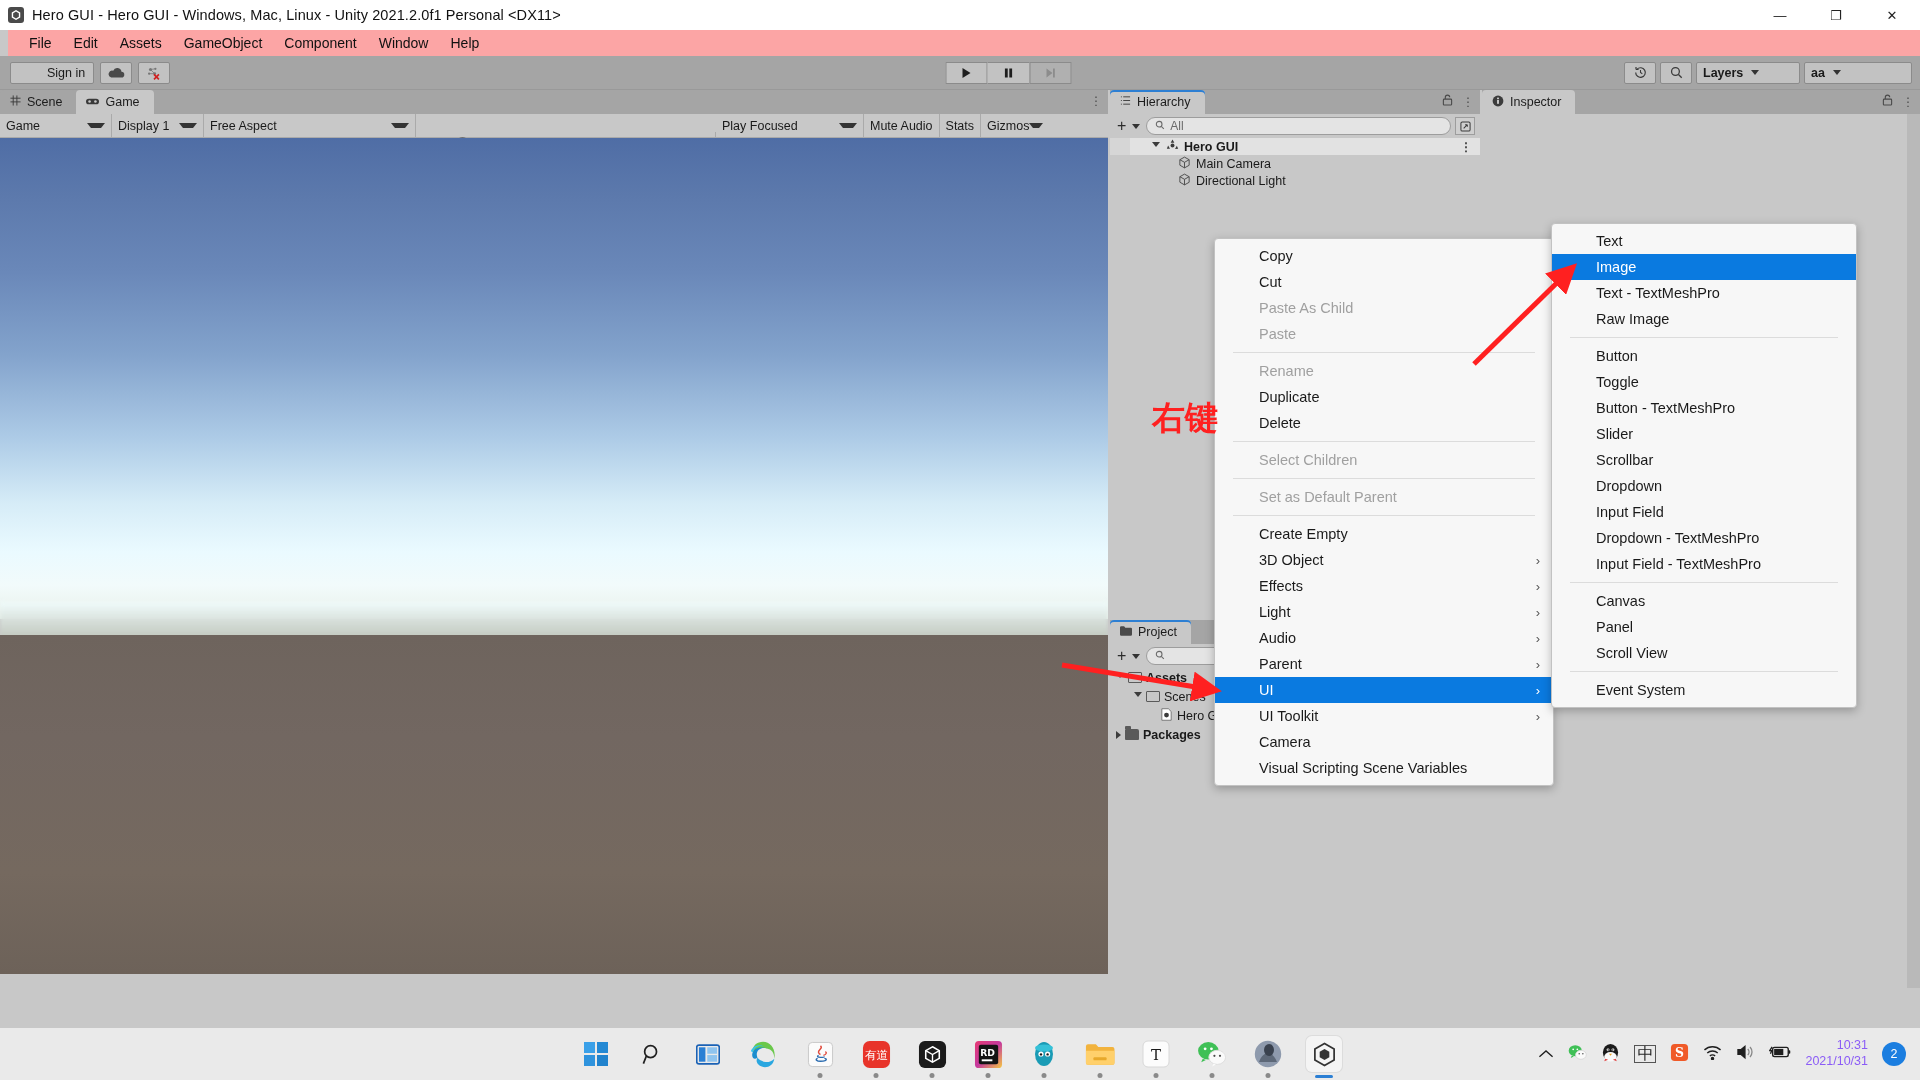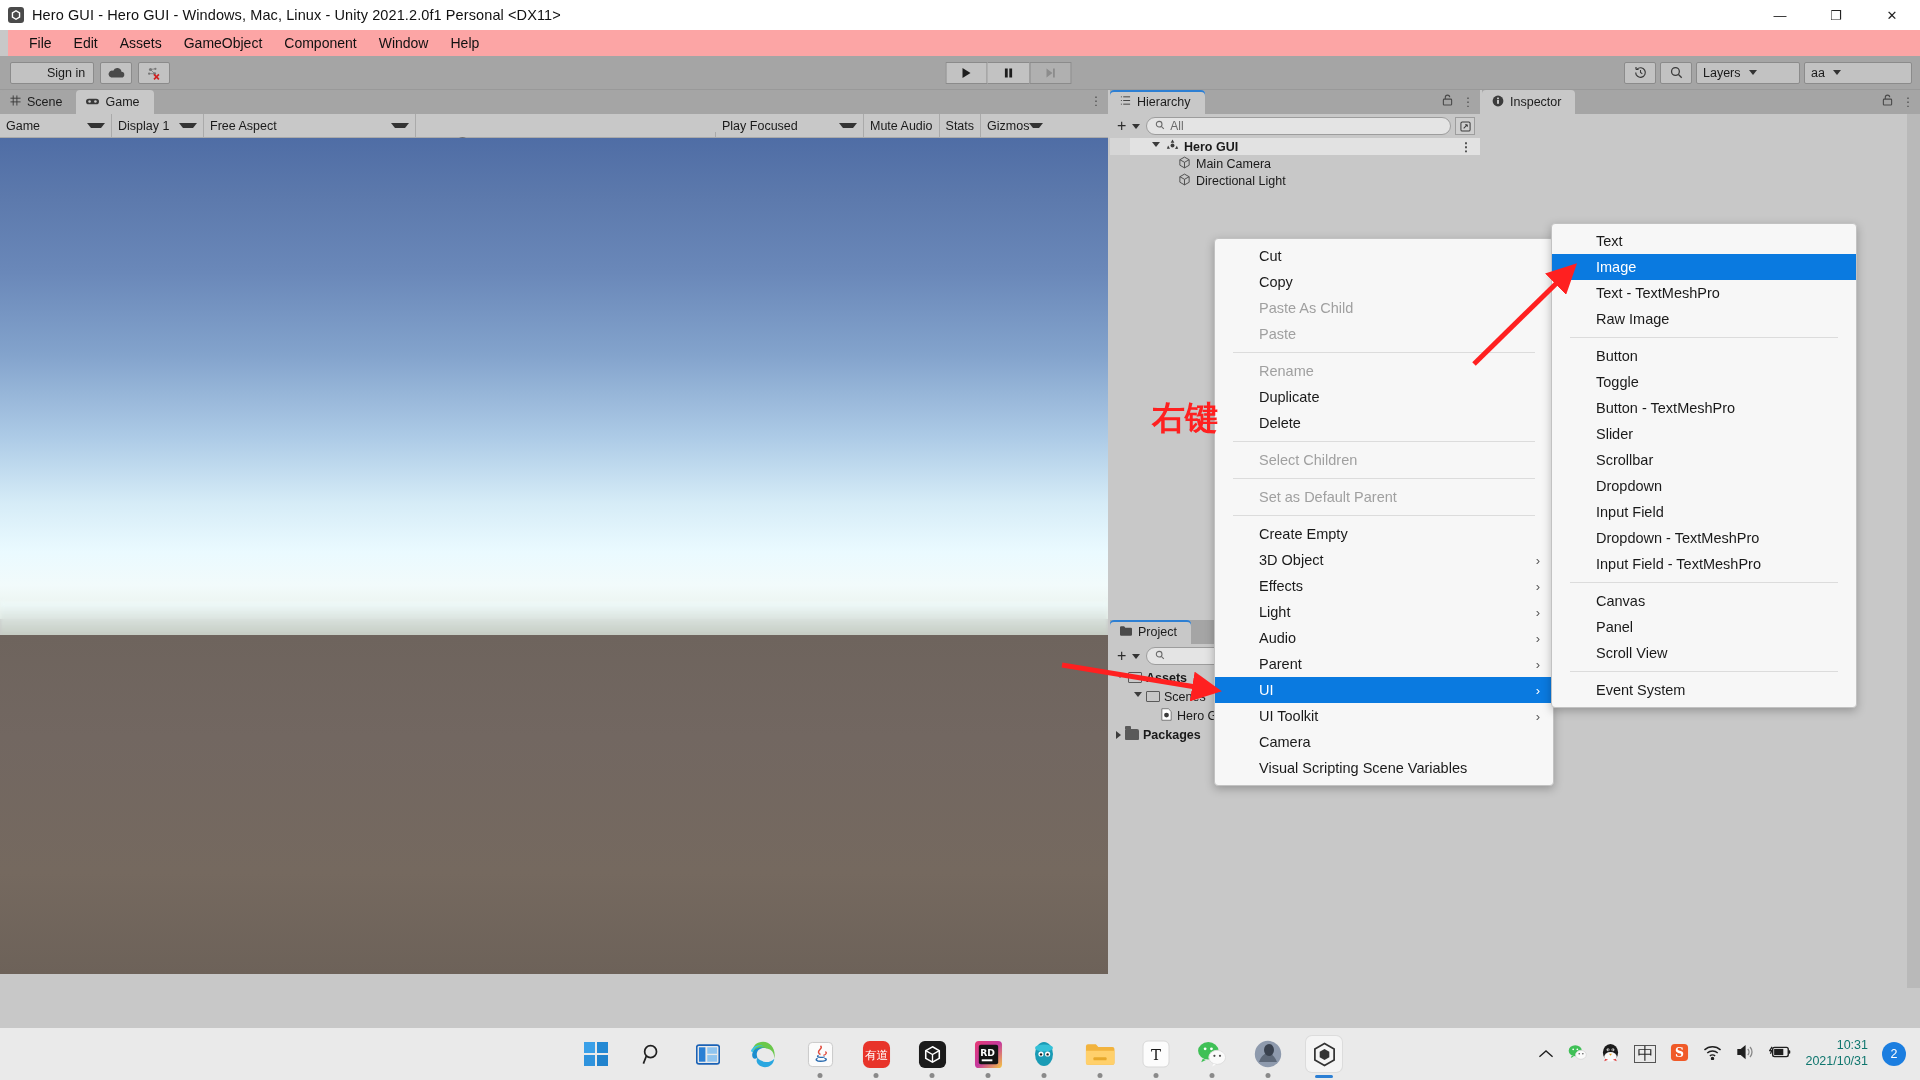--- a/index.html
+++ b/index.html
@@ -55,21 +55,21 @@
   .tb-group-center {
     position: absolute; left: 50%; transform: translateX(-11.5%);
     display: flex;
   }
   .play-btn {
     width: 42px; height: 22px; background: #c2c2c2; border: 1px solid #8b8b8b;
     display: flex; align-items: center; justify-content: center;
   }
   .play-btn.mid { border-left: none; border-right: none; }
   .play-btn.right { background: #b0b0b0; }
-  .tb-right { position: absolute; right: 8px; display: flex; align-items: center; gap: 4px; }
+  .tb-right { position: absolute; right: 8px; display: flex; align-items: center; gap: 4px; font-weight: bold; }
   .dropdown-box {
     height: 22px; background: #c2c2c2; border: 1px solid #8b8b8b;
     border-radius: 2px; display: flex; align-items: center;
     font-size: 12.5px; color: #1a1a1a; padding: 0 6px; position: relative;
   }
   .caret { width: 0; height: 0; border-left: 4px solid transparent;
            border-right: 4px solid transparent; border-top: 5px solid #333;
            margin-left: 8px; }
 
   
@@ -191,21 +191,21 @@
   }
   .tb-icons { display: flex; align-items: center; gap: 20px; }
   .tbi { width: 36px; height: 36px; border-radius: 6px; position: relative;
          display: flex; align-items: center; justify-content: center; }
   .tbi .dot { position: absolute; bottom: -6px; left: 50%; transform: translateX(-50%);
               width: 5px; height: 5px; border-radius: 50%; background: #8a8a8a; }
   .tbi.active { background: #f4f4f4; box-shadow: 0 0 0 1px #dcdcdc; }
   .tbi.active .bar { position: absolute; bottom: -6px; left: 50%; transform: translateX(-50%);
               width: 18px; height: 3px; border-radius: 2px; background: #2b7fd4; }
   .tray { position: absolute; right: 14px; display: flex; align-items: center; gap: 14px; }
-  .tray-clock { font-size: 12.5px; color: #0f766e; text-align: right; line-height: 1.25; }
+  .tray-clock { font-size: 12.5px; color: #8b5cf6; text-align: right; line-height: 1.25; }
   .tray-badge { width: 24px; height: 24px; border-radius: 50%; background: #1b7ee0;
                 color:#fff; font-size: 12.5px; display:flex; align-items:center;
                 justify-content:center; }
   .win-logo { width: 24px; height: 24px; display: grid;
               grid-template-columns: 1fr 1fr; grid-template-rows: 1fr 1fr; gap: 2.5px; }
   .win-logo i { background: #2489d4; display: block; }
   .win-logo i:nth-child(1){ background:#3aa0e8; }
   .win-logo i:nth-child(2){ background:#2489d4; }
   .win-logo i:nth-child(3){ background:#2f93dd; }
   .win-logo i:nth-child(4){ background:#2183cd; }
@@ -526,22 +526,22 @@
               <path d="M3.6 5.5V3.6a2.4 2.4 0 014.8 0"></path>
             </svg>
         </span>
         <span>⋮</span>
       </div>
     </div>
     <div class="sb-edge" style="top:24px;height:874px;"></div>
   </div>
 
   <div class="ctx-menu" id="ctx-main">
+    <div class="ctx-item">Copy</div>
     <div class="ctx-item">Cut</div>
-    <div class="ctx-item">Copy</div>
     <div class="ctx-item disabled">Paste As Child</div>
     <div class="ctx-item disabled">Paste</div>
     <div class="ctx-sep"></div>
     <div class="ctx-item disabled">Rename</div>
     <div class="ctx-item">Duplicate</div>
     <div class="ctx-item">Delete</div>
     <div class="ctx-sep"></div>
     <div class="ctx-item disabled">Select Children</div>
     <div class="ctx-sep"></div>
     <div class="ctx-item disabled">Set as Default Parent</div>

